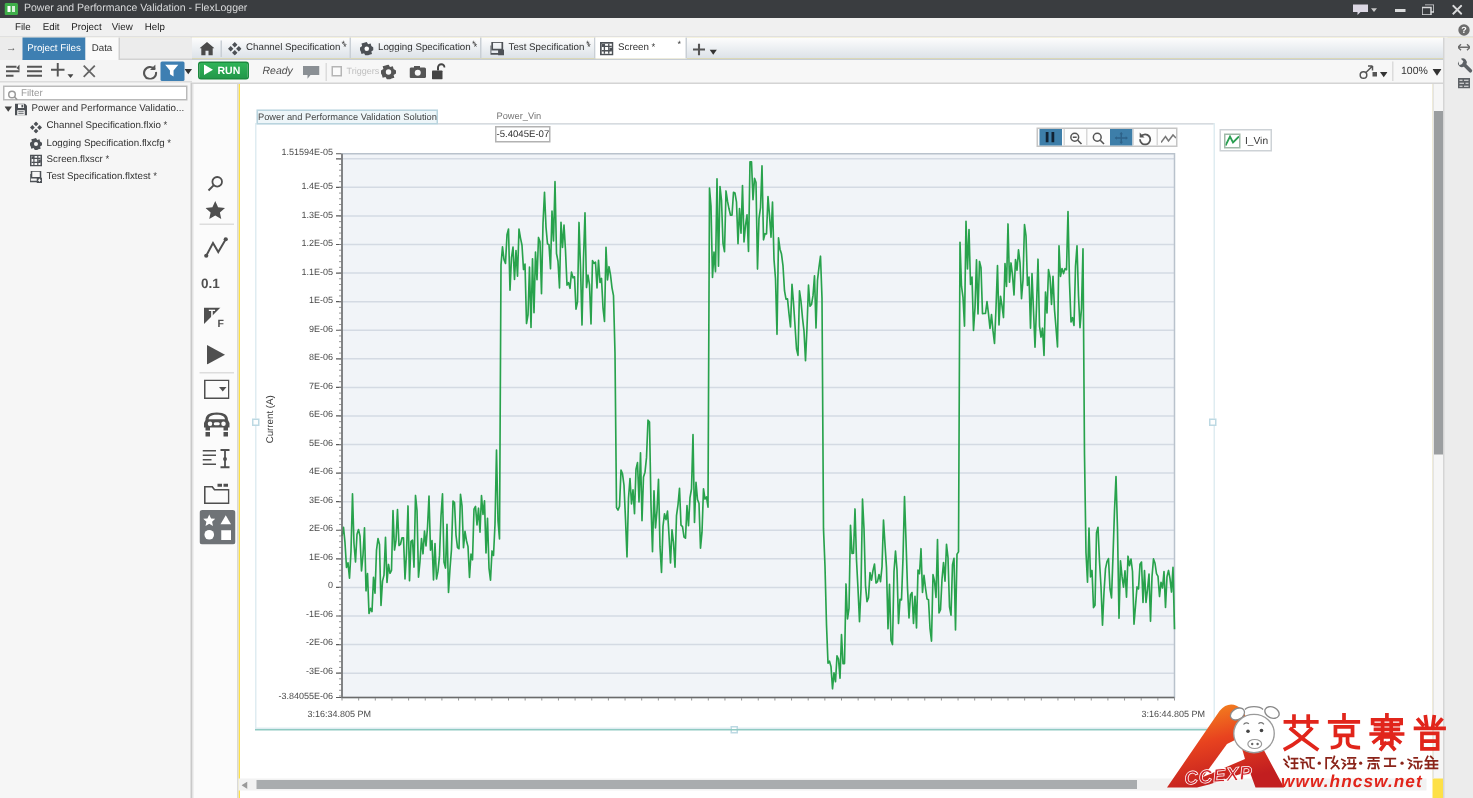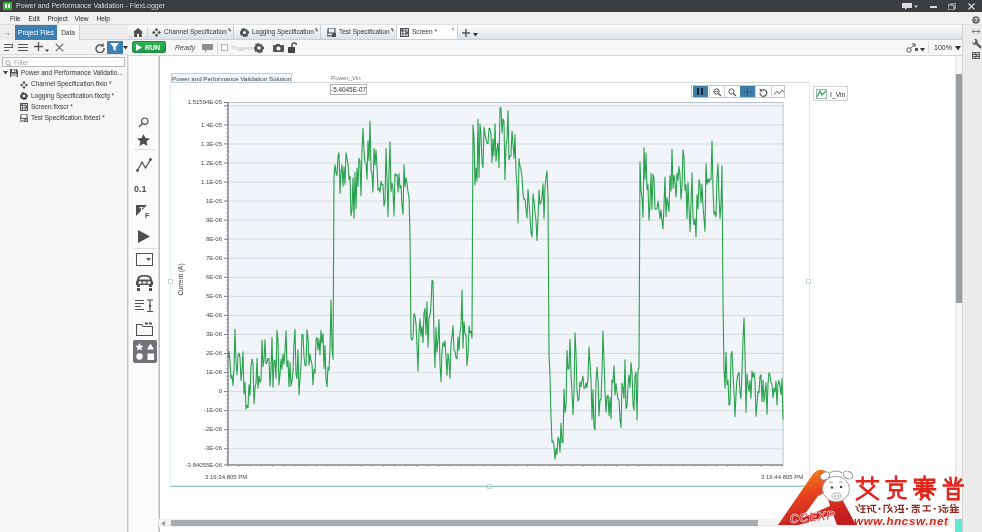--- a/index.html
+++ b/index.html
@@ -1,16 +1,16 @@
 <!DOCTYPE html>
 <html><head><meta charset="utf-8"><style>
 *{margin:0;padding:0;box-sizing:border-box;}
 html,body{width:982px;height:532px;overflow:hidden;}
 body{font-family:"Liberation Sans",sans-serif;-webkit-font-smoothing:antialiased;}
-#app{position:relative;width:982px;height:532px;background:#5eead4;}
+#app{position:relative;width:982px;height:532px;background:#fde047;}
 .abs{position:absolute;}
 
 #titlebar{left:0;top:0;width:982px;height:12px;background:#3a3d40;color:#d9dadb;font-size:7px;line-height:12px;}
 #titlebar .ttl{position:absolute;left:16px;top:0;}
 
 #menubar{left:0;top:12px;width:982px;height:13px;background:#f0f0f0;color:#1c1c1c;font-size:6.5px;line-height:13px;border-bottom:1px solid #e0e0e0;}
 .mi{position:absolute;top:0;}
 
 #lpanel{left:0;top:25px;width:128px;height:507px;background:#f6f6f6;border-right:1px solid #c9c9c9;}
 #ltabs{left:0;top:25px;width:128px;height:15px;background:#ececec;border-bottom:1px solid #d2d2d2;}

